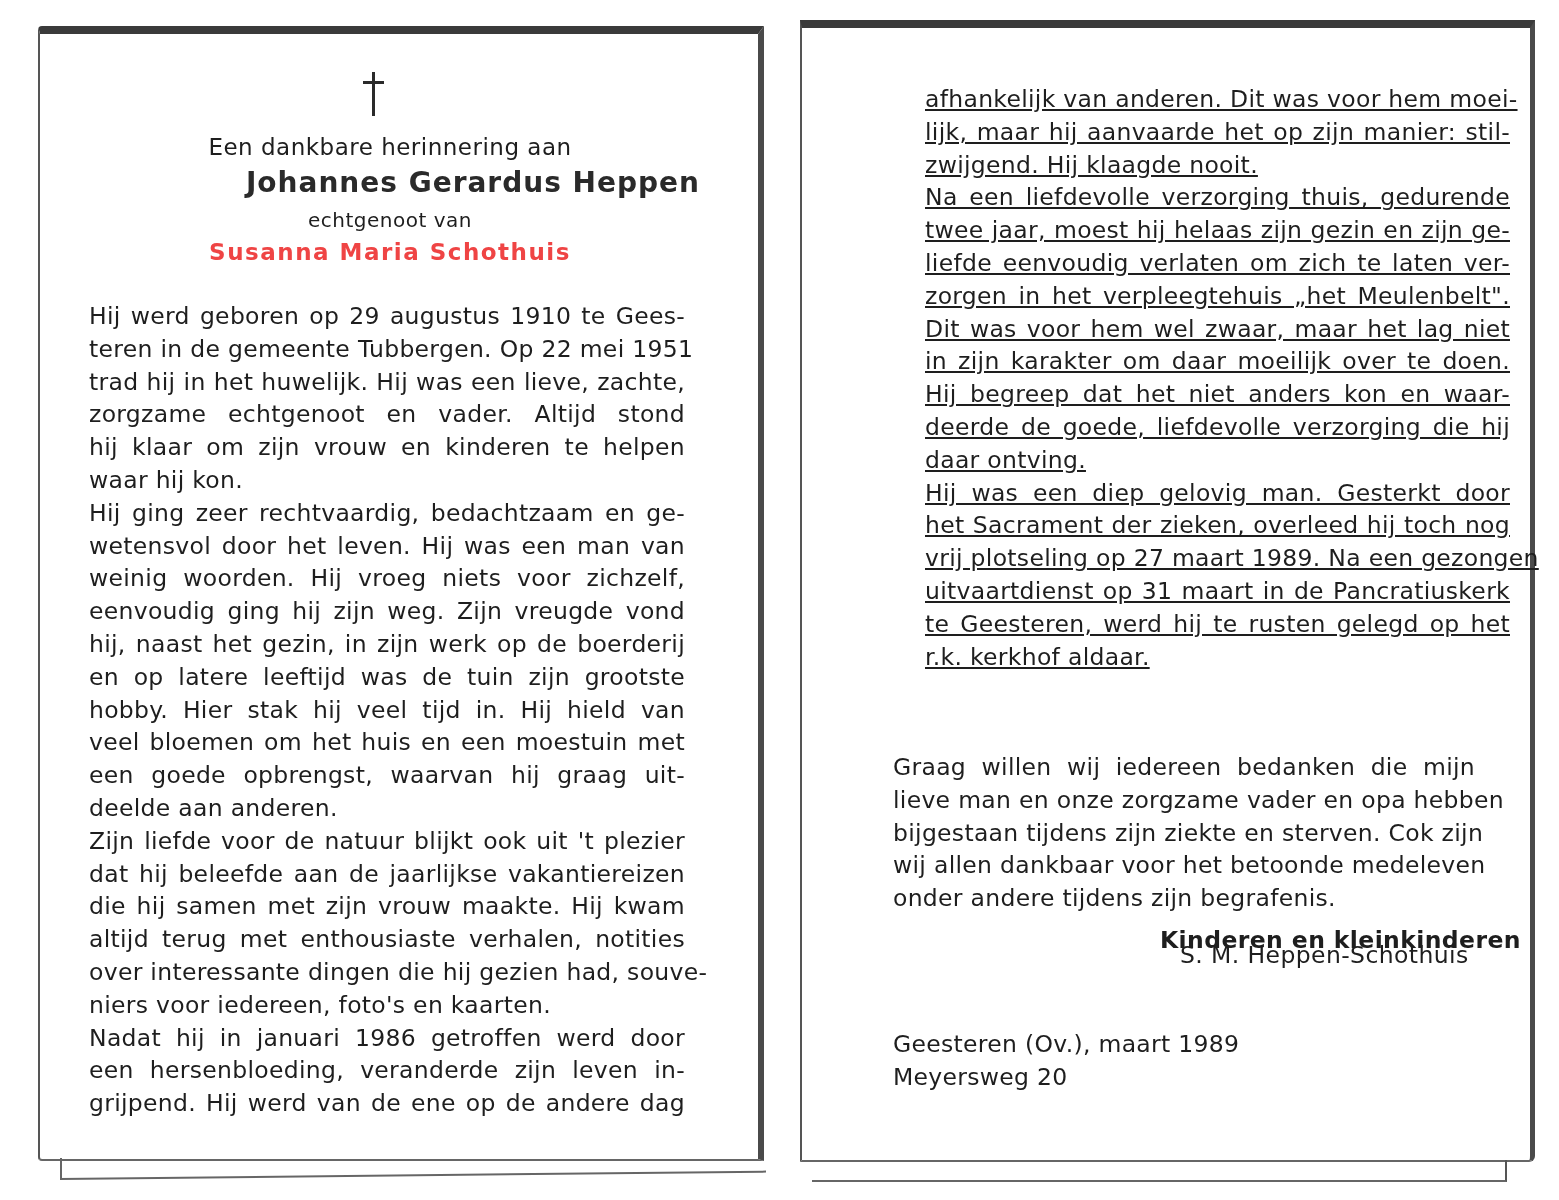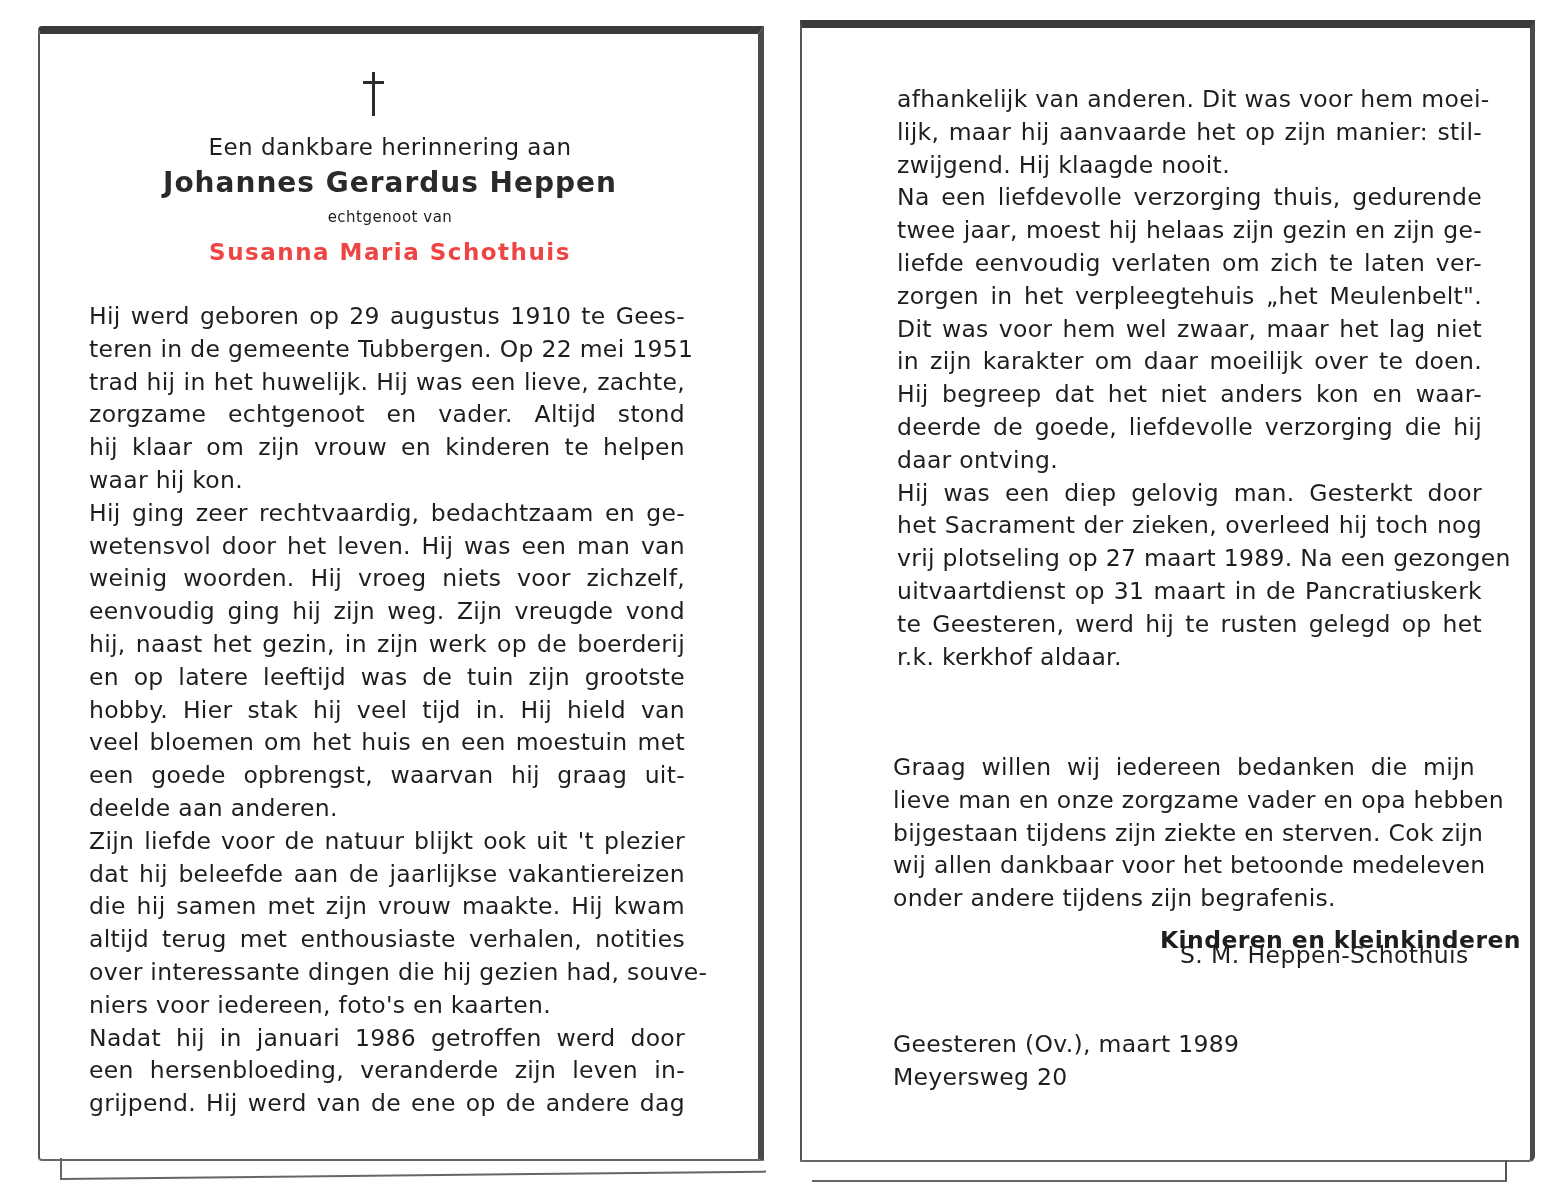--- a/index.html
+++ b/index.html
@@ -99,24 +99,25 @@
       top: 122px;
       font-size: 23px;
       letter-spacing: 0.5px;
     }
     .deceased-name {
       top: 154px;
       font-size: 28px;
       font-weight: bold;
       letter-spacing: 1px;
       color: #2a2a2a;
+      text-align: right;
     }
     .spouse-label {
       top: 196px;
-      font-size: 15px;
+      font-size: 20px;
       letter-spacing: 0.5px;
     }
     .spouse-name {
       top: 227px;
       font-size: 23px;
       font-weight: bold;
       letter-spacing: 1.5px;
       color: #ef4444;
     }
 
@@ -135,23 +136,24 @@
     .body-text .line.last {
       text-align-last: left;
     }
     .left-body {
       left: 89px;
       top: 284px;
       width: 596px;
       margin-top: 16px;
     }
     .right-body {
-      left: 897px;
+      left: 925px;
       top: 83px;
       width: 585px;
+      text-decoration: underline;
     }
     .thanks-body {
       left: 893px;
       top: 751px;
       width: 582px;
     }
 
     .sign {
       position: absolute;
       left: 1160px;

